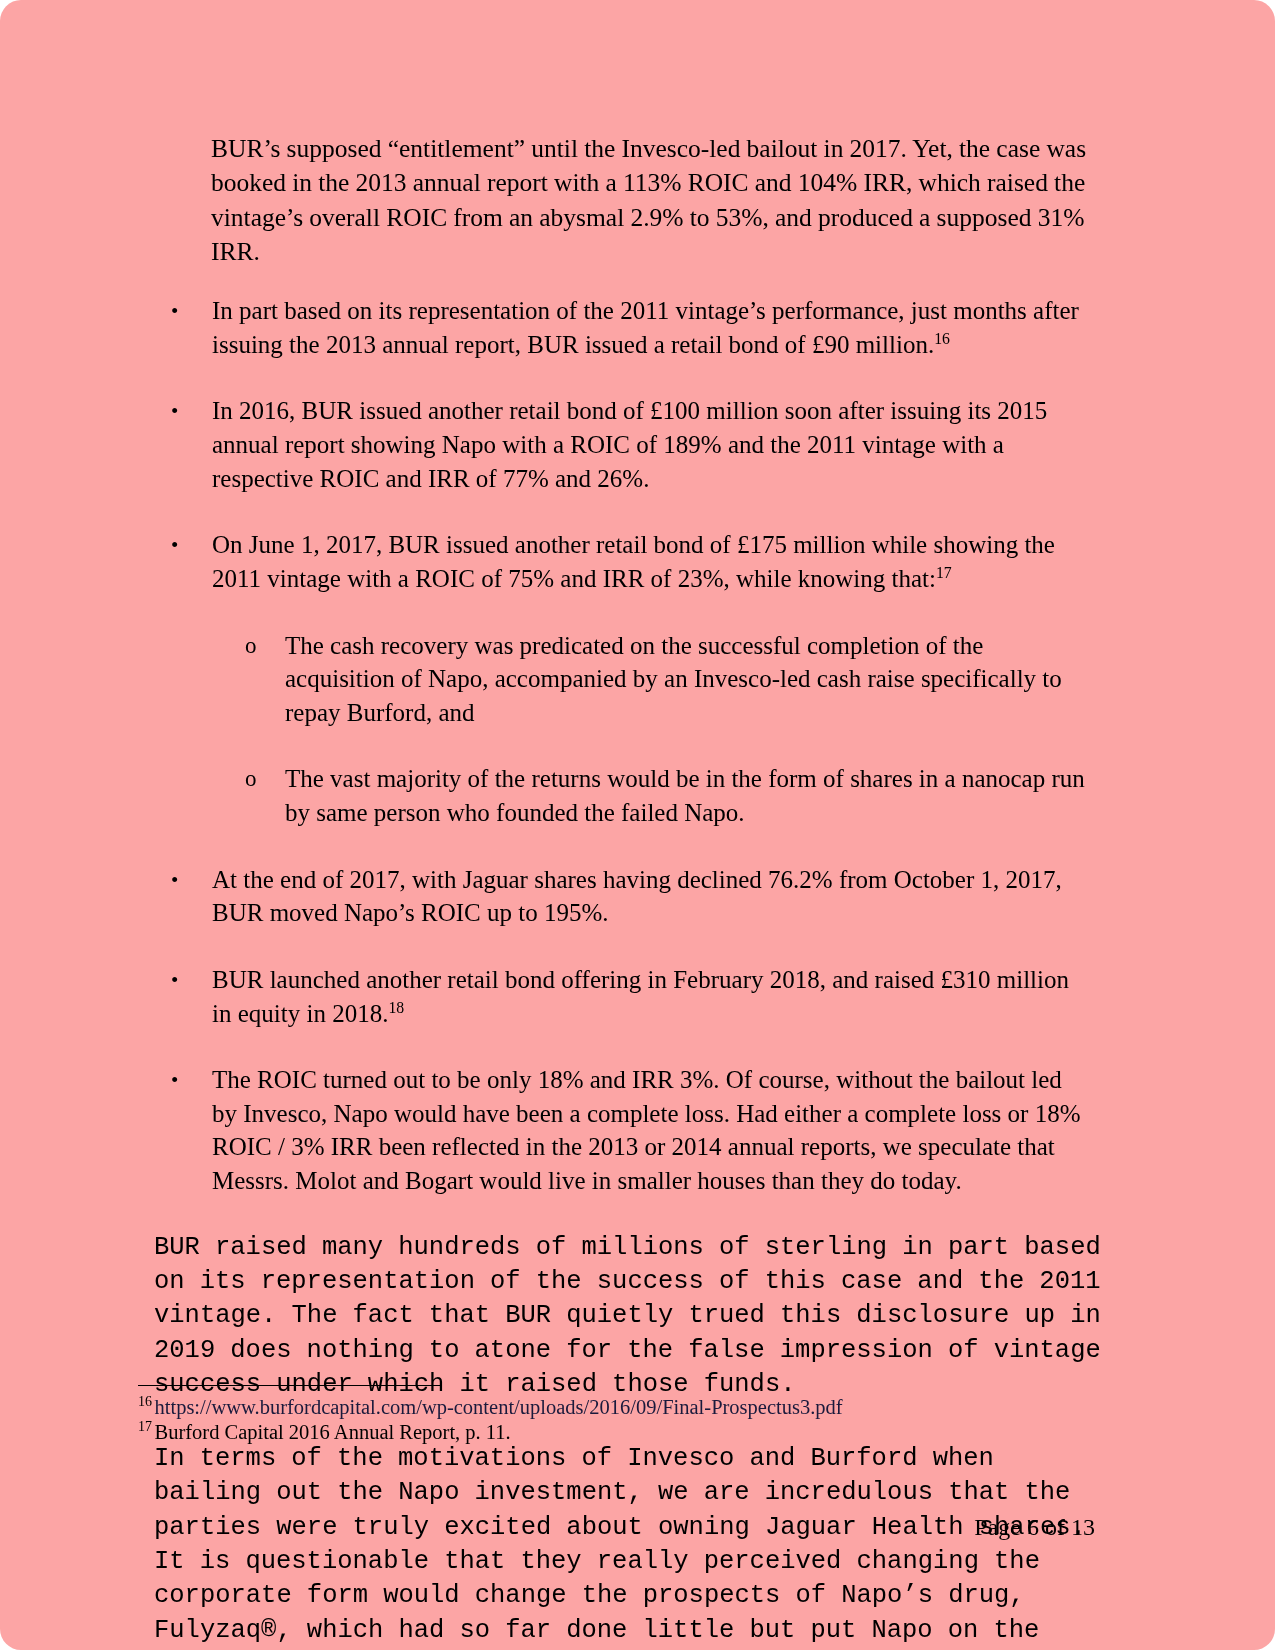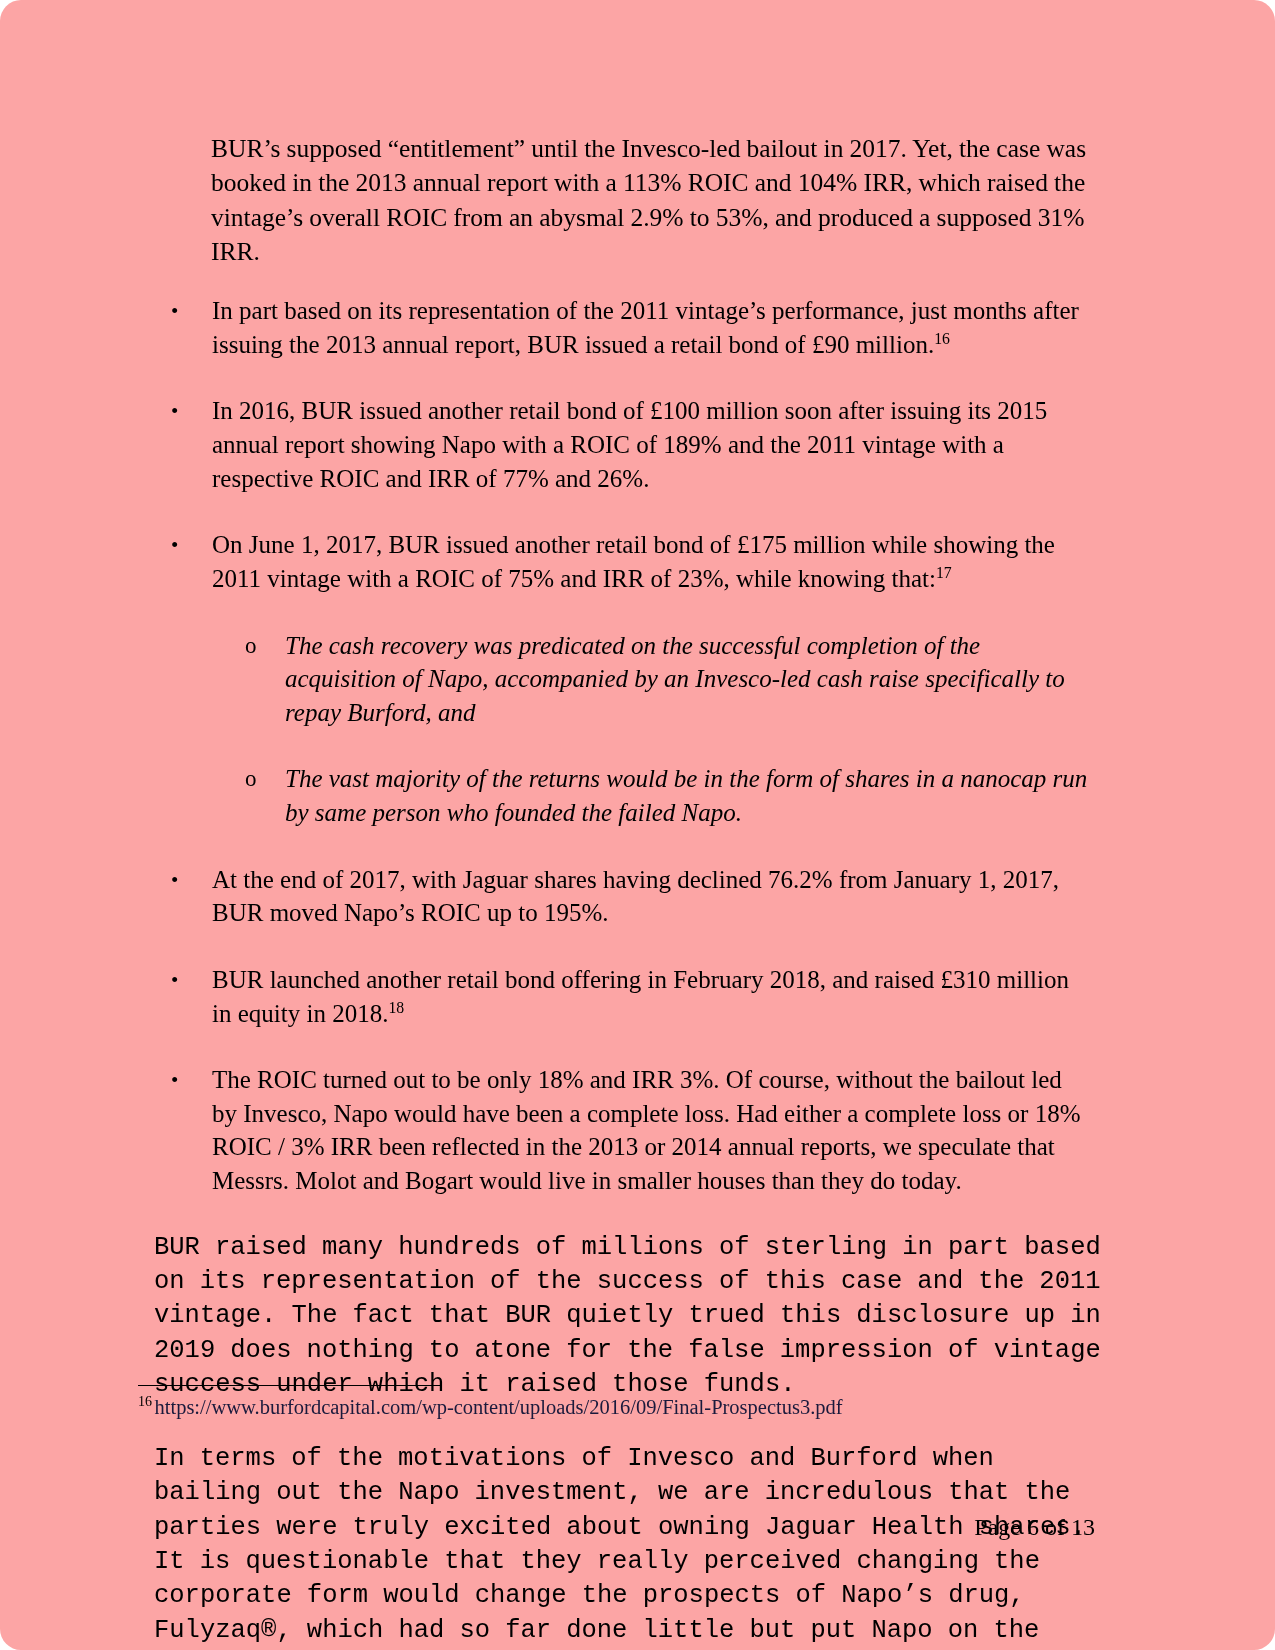--- a/index.html
+++ b/index.html
@@ -70,21 +70,21 @@
     font-size: 23px;
     line-height: 1.48;
   }
   .bullet-text {
     flex: 1 1 auto;
     font-size: 25px;
     line-height: 1.345;
     text-align: left;
   }
   .bullet-row.lvl1 .bullet-text { width: 881px; }
-  .bullet-row.lvl2 .bullet-text { width: 818px; font-style: italic; }
+  .bullet-row.lvl2 .bullet-text { width: 818px; }
 
   sup {
     font-size: 0.63em;
     vertical-align: super;
     line-height: 0;
   }
 
   
   .footnote-area {
     position: absolute;
@@ -151,21 +151,21 @@
         <div class="bullet-row lvl2">
           <span class="bullet-mark circle">o</span>
           <span class="bullet-text"><span>The cash recovery was predicated on the successful completion of the acquisition of Napo, accompanied by an Invesco-led cash raise specifically to repay Burford, and</span></span>
         </div>
         <div class="bullet-row lvl2">
           <span class="bullet-mark circle">o</span>
           <span class="bullet-text"><span>The vast majority of the returns would be in the form of shares in a nanocap run by same person who founded the failed Napo.</span></span>
         </div>
         <div class="bullet-row lvl1">
           <span class="bullet-mark disc">•</span>
-          <span class="bullet-text"><span>At the end of 2017, with Jaguar shares having declined 76.2% from January 1, 2017, BUR moved Napo’s ROIC up to 195%.</span></span>
+          <span class="bullet-text"><span>At the end of 2017, with Jaguar shares having declined 76.2% from October 1, 2017, BUR moved Napo’s ROIC up to 195%.</span></span>
         </div>
         <div class="bullet-row lvl1">
           <span class="bullet-mark disc">•</span>
           <span class="bullet-text"><span>BUR launched another retail bond offering in February 2018, and raised £310 million in equity in 2018.</span><sup>18</sup></span>
         </div>
         <div class="bullet-row lvl1">
           <span class="bullet-mark disc">•</span>
           <span class="bullet-text"><span>The ROIC turned out to be only 18% and IRR 3%.  Of course, without the bailout led by Invesco, Napo would have been a complete loss.  Had either a complete loss or 18% ROIC / 3% IRR been reflected in the 2013 or 2014 annual reports, we speculate that Messrs. Molot and Bogart would live in smaller houses than they do today.</span></span>
         </div>
       </div>
@@ -173,18 +173,19 @@
     <div class="para para-full gap-xl">BUR raised many hundreds of millions of sterling in part based on its representation of the success of this case and the 2011 vintage.  The fact that BUR quietly trued this disclosure up in 2019 does nothing to atone for the false impression of vintage success under which it raised those funds.</div>
 
     <div class="para para-full">In terms of the motivations of Invesco and Burford when bailing out the Napo investment, we are incredulous that the parties were truly excited about owning Jaguar Health shares.  It is questionable that they really perceived changing the corporate form would change the prospects of Napo’s drug, Fulyzaq®, which had so far done little but put Napo on the verge of bankruptcy.  The fact that Jaguar’s share price went straight down from August 1, 2017 (the day after the</div>
 
   </div>
 
   <div class="footnote-area">
     <div class="footnote-rule"></div>
     <div id="footnote-list">
         <div class="footnote"><span class="fn-num">16</span><span class="fn-link">https://www.burfordcapital.com/wp-content/uploads/2016/09/Final-Prospectus3.pdf</span></div>
+        <div class="footnote"><span class="fn-num">17</span><span>Burford Capital 2016 Annual Report, p. 11.</span></div>
       </div>
   </div>
 
   <div class="page-footer">Page 6 of 13</div>
 
 </div>
 
 </body></html>

